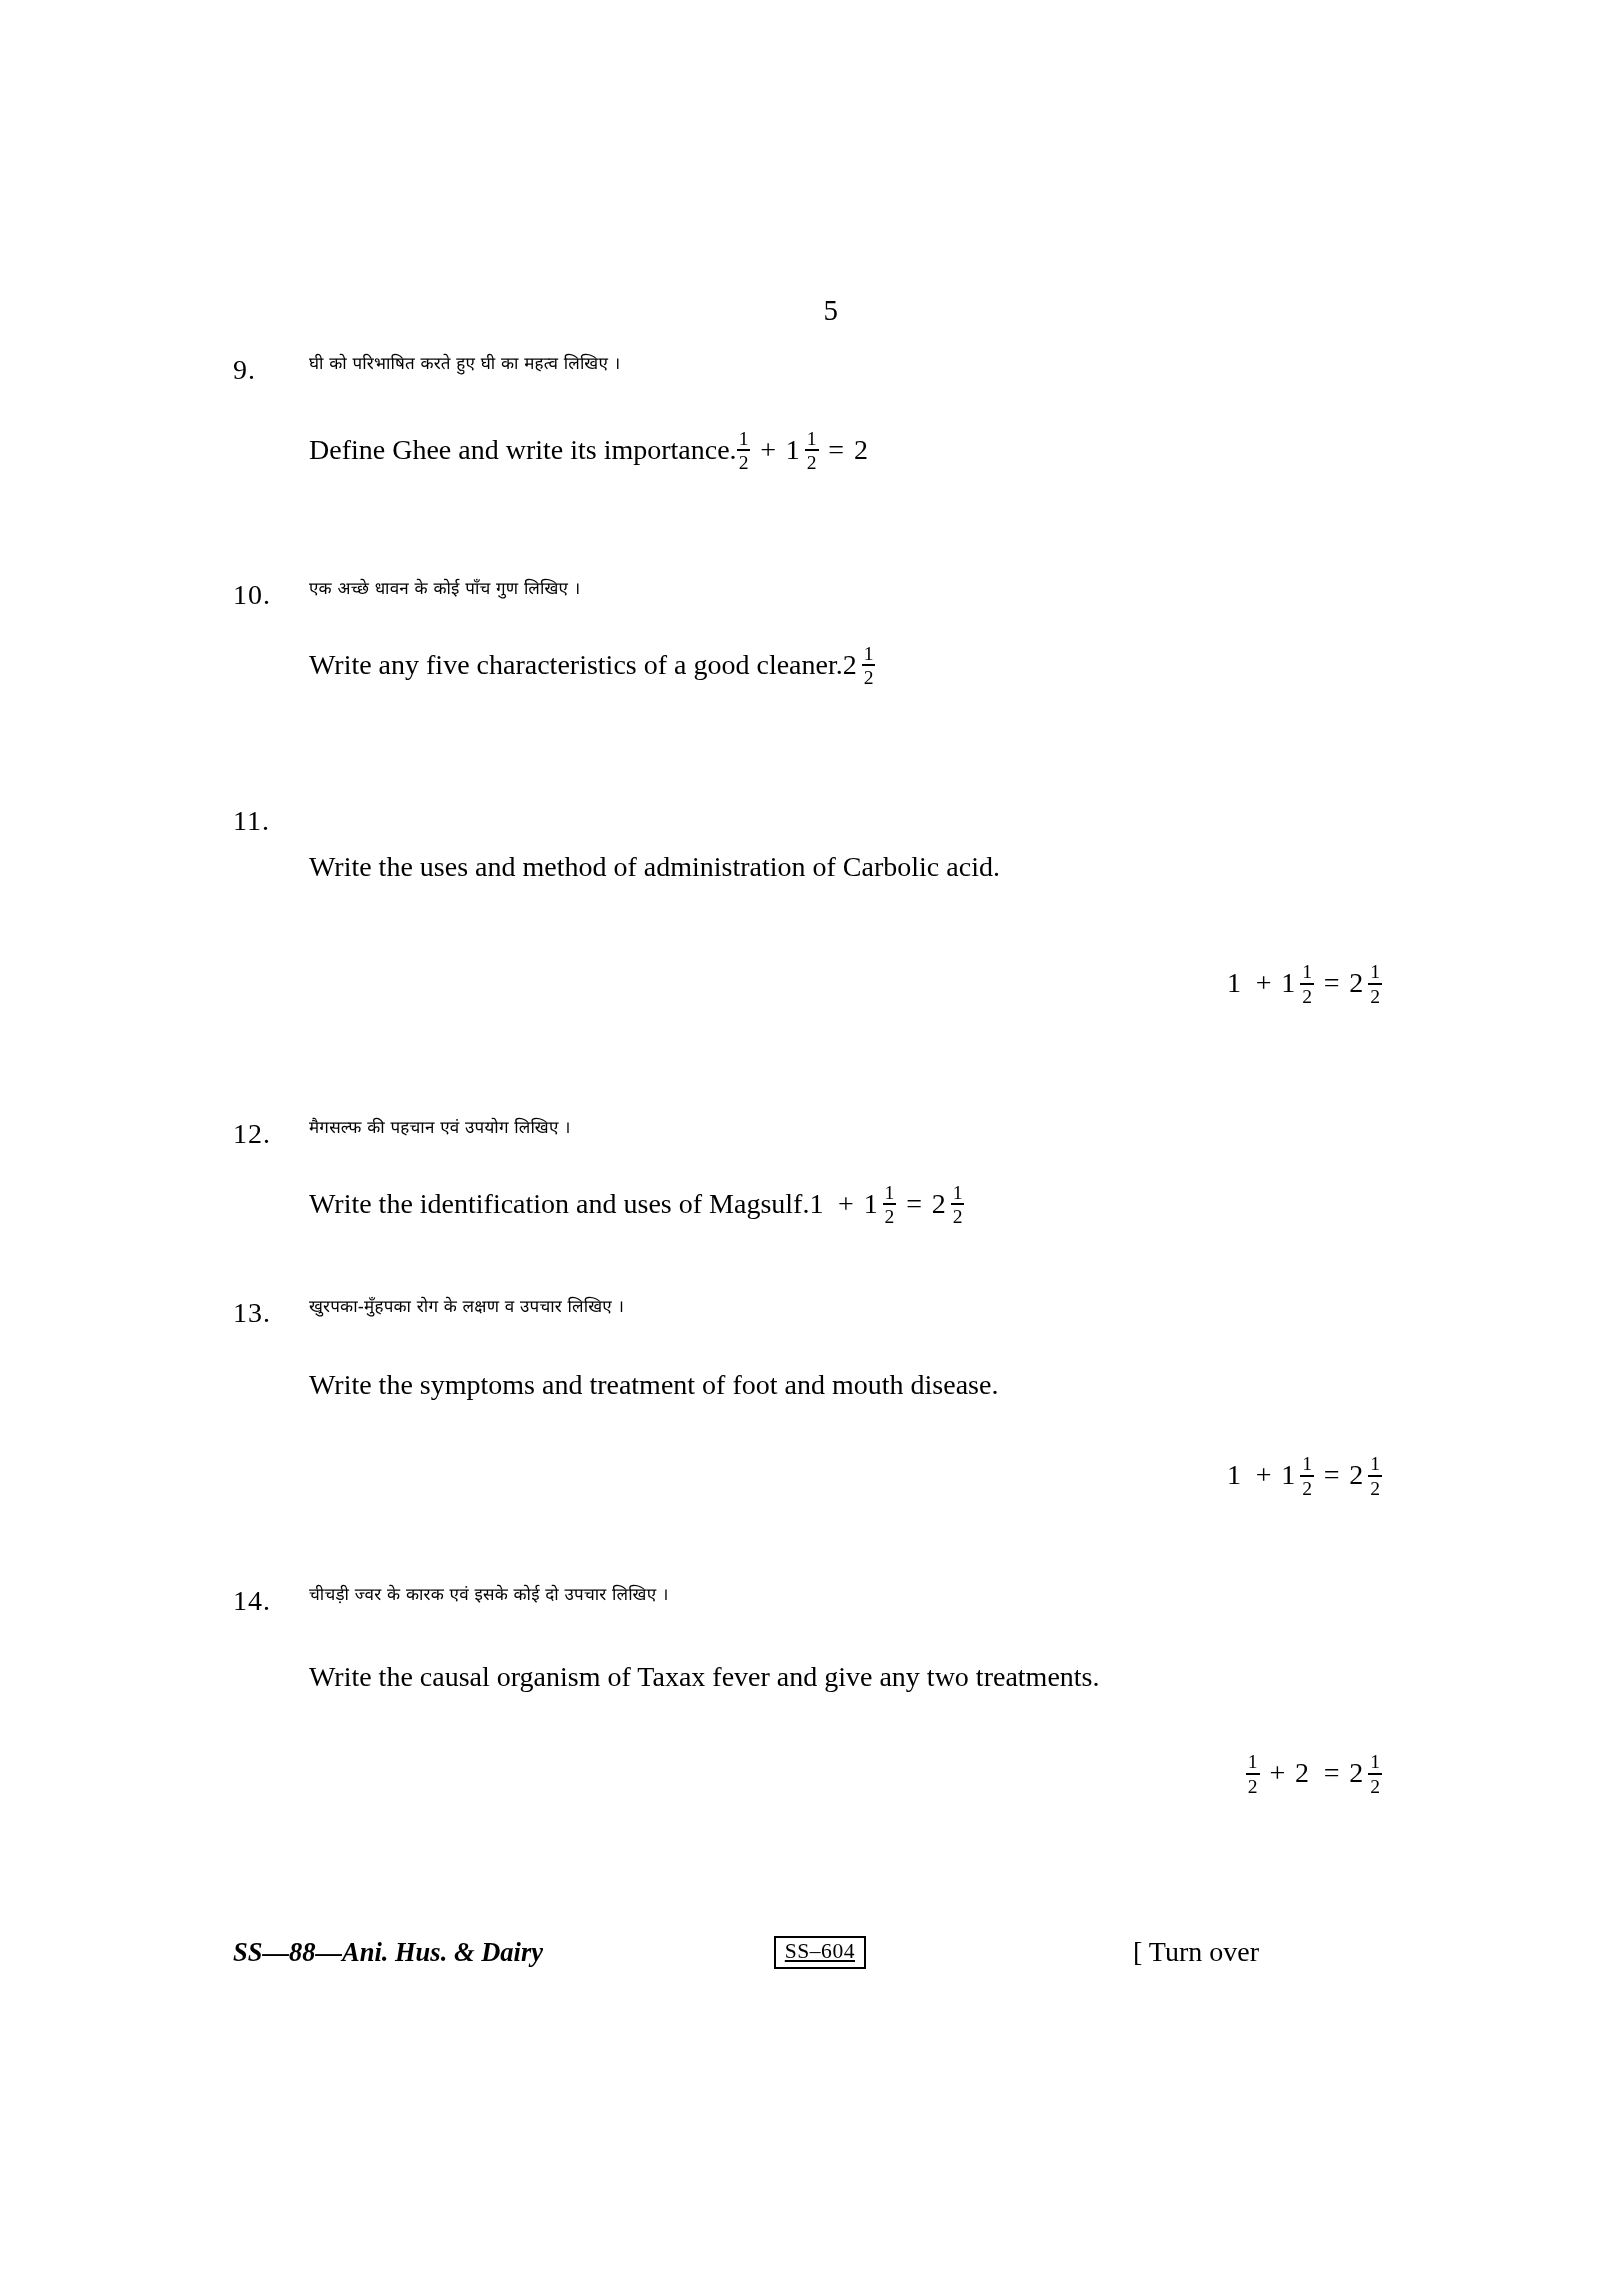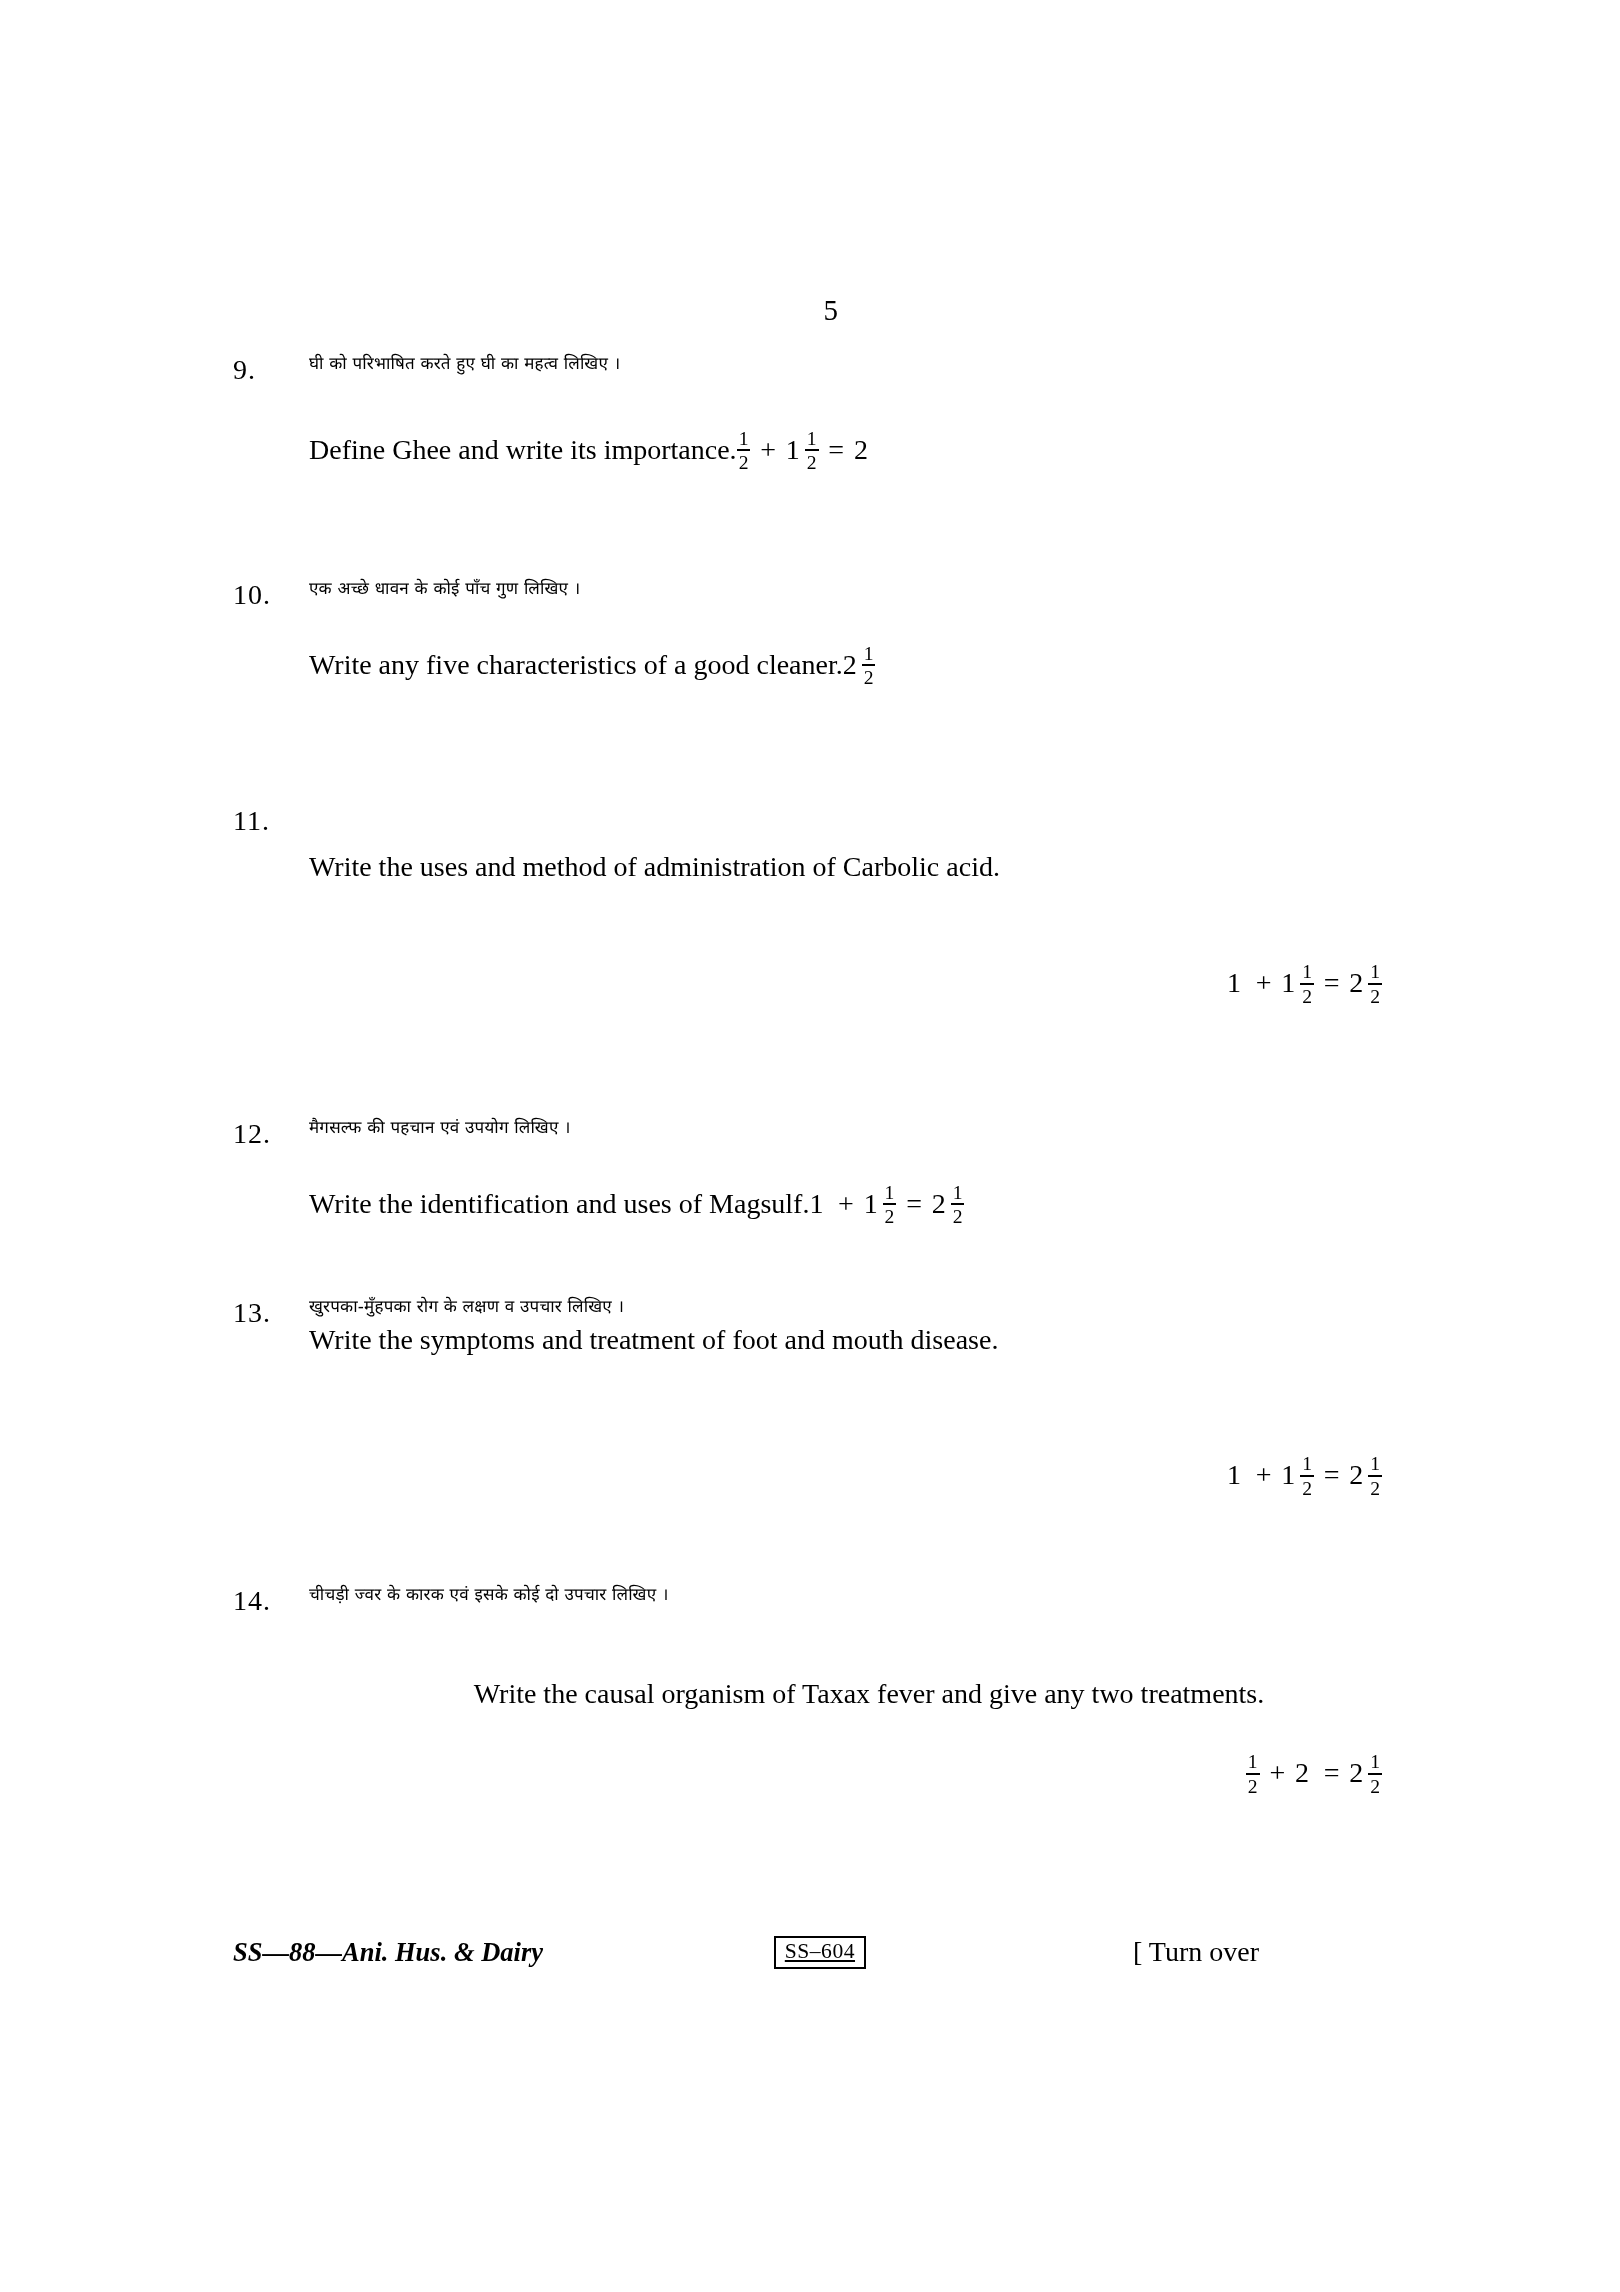--- a/index.html
+++ b/index.html
@@ -258,21 +258,21 @@
           </div>
         </div>
       </div>
     </div>
 
     <div class="question" style="top: 1294px;">
       <div class="q-row">
         <div class="q-num">13.</div>
         <div class="q-body">
           <div class="q-hindi">खुरपका-मुँहपका रोग के लक्षण व उपचार लिखिए ।</div>
-          <div class="q-eng" style="">Write the symptoms and treatment of foot and mouth disease.</div>
+          <div class="q-eng" style="margin-top: 45px;">Write the symptoms and treatment of foot and mouth disease.</div>
         </div>
       </div>
       <div class="marks-right" style="top: 159px;">
         <div class="marks">
           <span class="whole">1</span>
           <span class="op">+</span>
           <span class="whole">1</span>
           <span class="frac">
             <span class="num">1</span>
             <span class="den">2</span>
@@ -285,21 +285,21 @@
           </span>
         </div>
       </div>
     </div>
 
     <div class="question" style="top: 1582px;">
       <div class="q-row">
         <div class="q-num">14.</div>
         <div class="q-body">
           <div class="q-hindi">चीचड़ी ज्वर के कारक एवं इसके कोई दो उपचार लिखिए ।</div>
-          <div class="q-eng" style="margin-top: 66px; text-align: center;">Write the causal organism of Taxax fever and give any two treatments.</div>
+          <div class="q-eng" style="margin-top: 49px;">Write the causal organism of Taxax fever and give any two treatments.</div>
         </div>
       </div>
       <div class="marks-right" style="top: 169px;">
         <div class="marks">
           <span class="frac">
             <span class="num">1</span>
             <span class="den">2</span>
           </span>
           <span class="op">+</span>
           <span class="whole">2</span>

